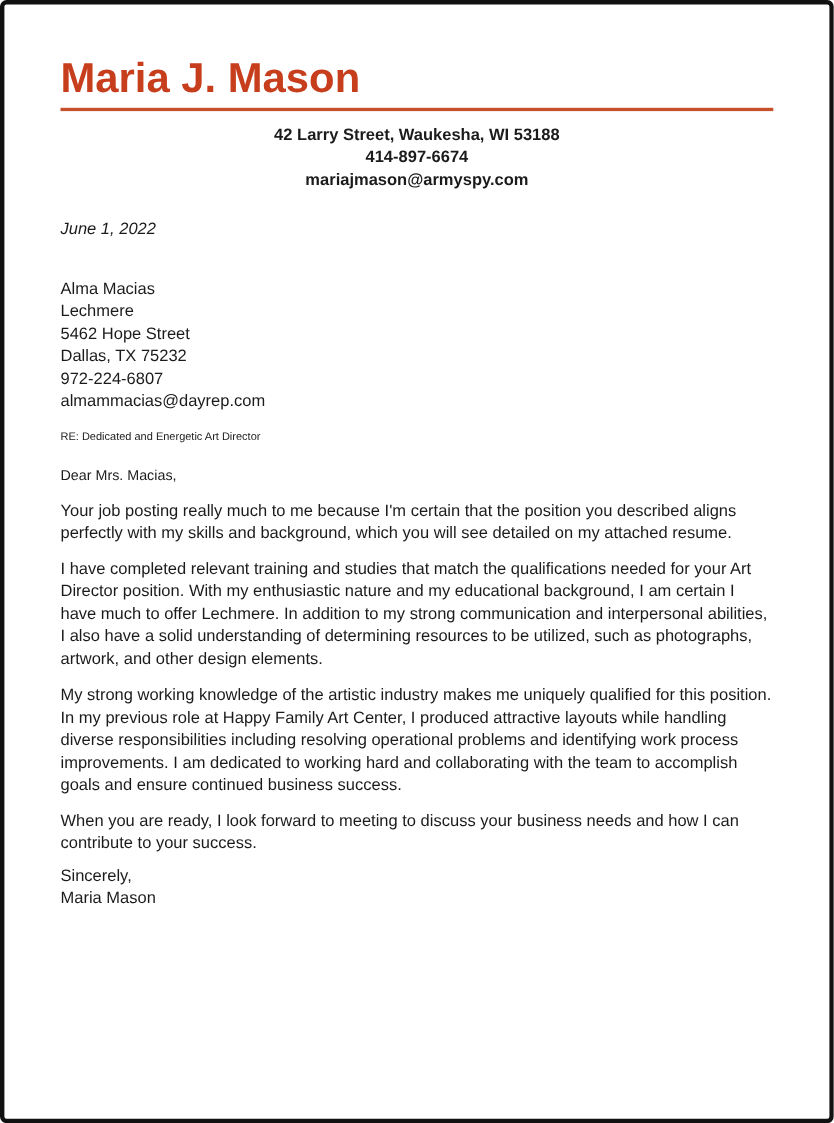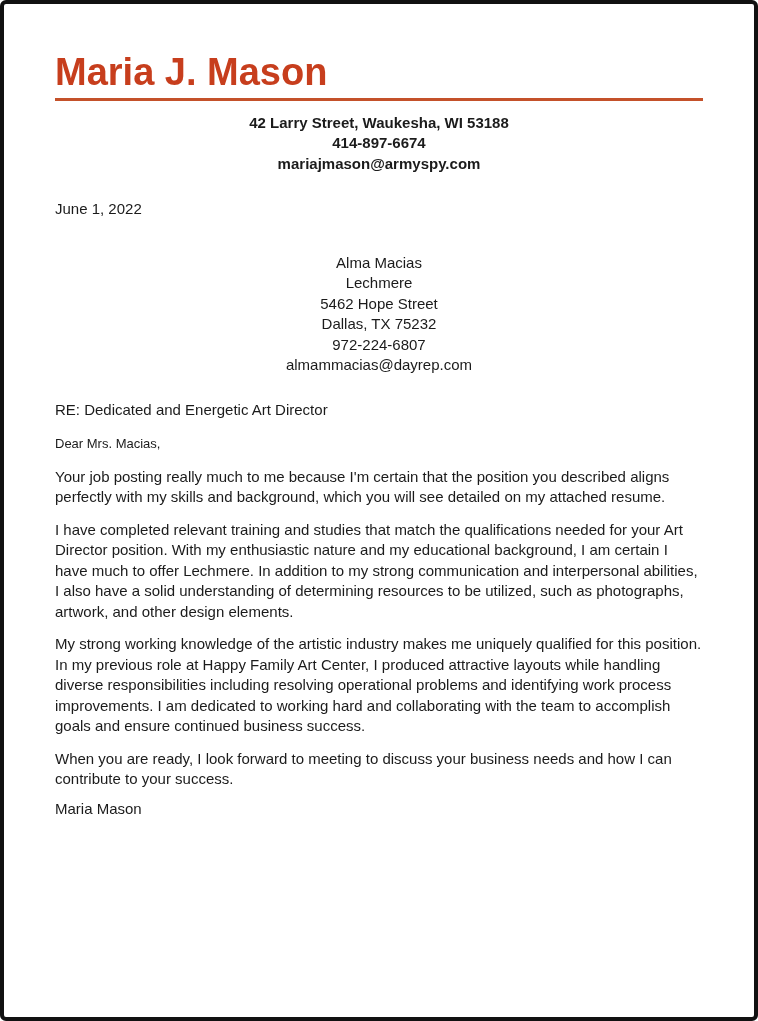--- a/index.html
+++ b/index.html
@@ -38,31 +38,31 @@
     font-weight: bold;
     font-size: 15px;
     line-height: 20.5px;
     color: #1b1b1b;
     text-align: center;
   }
   .date-line {
     font-size: 15px;
     line-height: 20.5px;
     margin-top: 25px;
+    font-style: italic;
   }
   .recipient-block {
     font-size: 15px;
     line-height: 20.5px;
     margin-top: 33px;
-    text-align: center;
   }
   .subject-line {
-    font-size: 15px;
+    font-size: 10px;
     line-height: 20.5px;
-    margin-top: 24px;
+    margin-top: 12px;
   }
   .salutation {
     font-size: 13px;
     line-height: 20.5px;
     margin-top: 14px;
   }
   .body-paragraph {
     font-size: 15px;
     line-height: 20.5px;
     margin-top: 12px;
@@ -106,17 +106,18 @@
 
     <p class="body-paragraph">Your job posting really much to me because I'm certain that the position you described aligns perfectly with my skills and background, which you will see detailed on my attached resume.</p>
 
     <p class="body-paragraph">I have completed relevant training and studies that match the qualifications needed for your Art Director position. With my enthusiastic nature and my educational background, I am certain I have much to offer Lechmere. In addition to my strong communication and interpersonal abilities, I also have a solid understanding of determining resources to be utilized, such as photographs, artwork, and other design elements.</p>
 
     <p class="body-paragraph">My strong working knowledge of the artistic industry makes me uniquely qualified for this position. In my previous role at Happy Family Art Center, I produced attractive layouts while handling diverse responsibilities including resolving operational problems and identifying work process improvements. I am dedicated to working hard and collaborating with the team to accomplish goals and ensure continued business success.</p>
 
     <p class="body-paragraph">When you are ready, I look forward to meeting to discuss your business needs and how I can contribute to your success.</p>
 
     <div class="closing-block">
+      <div>Sincerely,</div>
       <div>Maria Mason</div>
     </div>
 
   </div>
 </div>
 
 </body></html>

